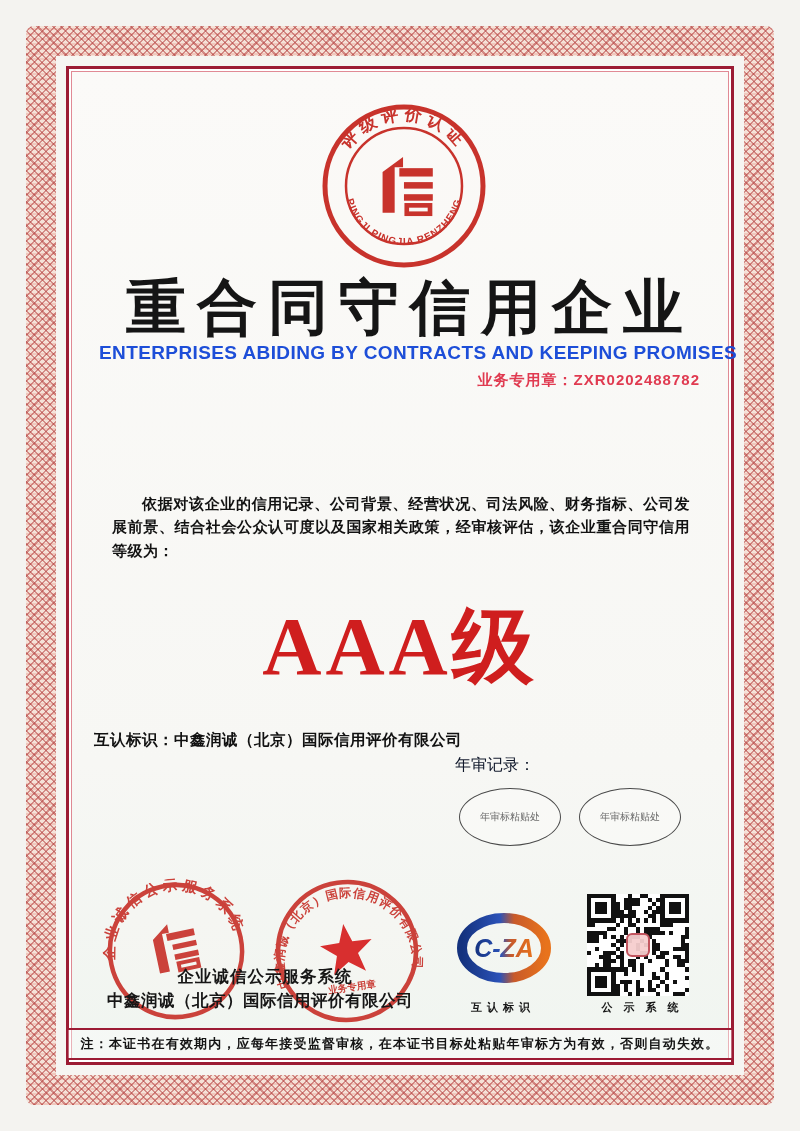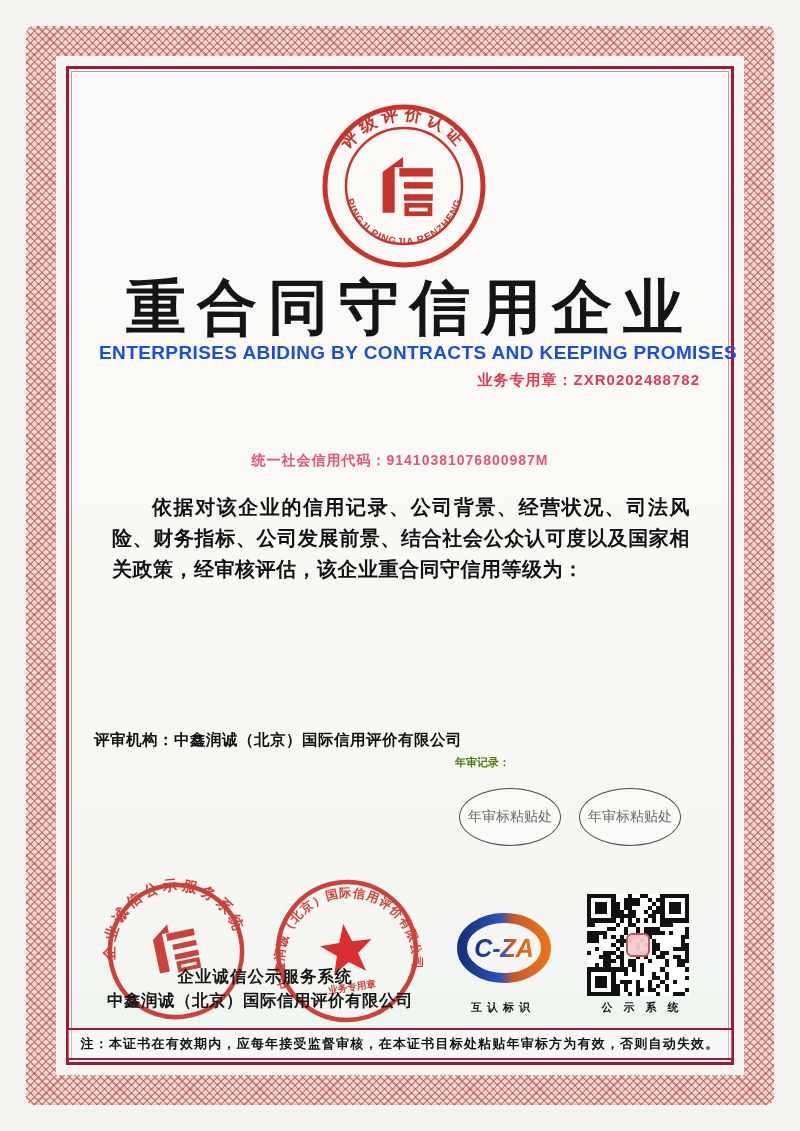--- a/index.html
+++ b/index.html
@@ -43,35 +43,35 @@
   .company{
     left:0; top:414px; width:800px; text-align:center;
     font-size:29px; font-weight:bold; letter-spacing:2px; color:#151515;
   }
   .uscc{
     left:0; top:452px; width:800px; text-align:center;
     font-size:14px; font-weight:bold; color:#e15570; letter-spacing:1px;
   }
   .body-par{
     left:112px; top:492px; width:578px;
-    font-size:20px; font-weight:bold; line-height:1.55; text-align:justify;
+    font-size:15px; font-weight:bold; line-height:1.55; text-align:justify;
     text-indent:2em; color:#121212; letter-spacing:.5px;
   }
   .grade{
     left:0; top:592px; width:800px; text-align:center;
     font-family:"Liberation Serif", serif; font-weight:bold;
     font-size:82px; color:#cf1e1e; letter-spacing:4px;
   }
   .details{ left:94px; top:730px; font-size:15.5px; font-weight:bold; color:#111; }
   .details .row{ margin-bottom:12px; letter-spacing:.5px; }
-  .annual-label{ left:455px; top:755px; font-size:11px; font-weight:bold; color:#4d7c0f; }
+  .annual-label{ left:455px; top:755px; font-size:16px; font-weight:normal; color:#0f172a; }
   .slot{
     width:100px; height:56px; border:1.6px solid #4a4a4a; border-radius:50%;
     display:flex; align-items:center; justify-content:center;
-    font-size:14px; color:#6b6b6b; background:rgba(255,255,255,.3);text-align:right;
+    font-size:10px; color:#6b6b6b; background:rgba(255,255,255,.3);text-align:right;
   }
   .slot1{ left:459px; top:788px; } .slot2{ left:579px; top:788px; }
   
   .seal-left{ left:104px; top:879px; width:144px; height:144px; transform:rotate(-12deg); opacity:.92; }
   .seal-right{ left:272px; top:876px; width:150px; height:150px; transform:rotate(-8deg); opacity:.92; }
   .cap1{ left:120px; top:966px; width:290px; text-align:center; font-size:16.5px; font-weight:bold; color:#161616; letter-spacing:1px; z-index:5;}
   .cap2{ left:85px; top:990px; width:350px; text-align:center; font-size:16.5px; font-weight:bold; color:#161616; letter-spacing:.5px; z-index:5;}
   .cza{ left:455px; top:912px; width:98px; height:72px; }
   .cza-label{ left:448px; top:1000px; width:110px; text-align:center; font-size:11px; font-weight:bold; letter-spacing:5px; color:#161616;}
   .qr{ left:587px; top:894px; width:102px; height:102px; background:#fff; }
@@ -115,28 +115,26 @@
       <rect x="32" y="52" width="25" height="9" fill="none" stroke="#c8332c" stroke-width="5"></rect>
     </g>
   </svg>
 
   <div class="abs title">重合同守信用企业</div>
   <div class="abs subtitle">ENTERPRISES ABIDING BY CONTRACTS AND KEEPING PROMISES</div>
   <div class="abs credit-line">
     <span>业务专用章：</span><span>ZXR0202488782</span>
   </div>
 
-  <div class="abs uscc">
-    <span>统一社会信用代码：</span><span>91410381076800987M</span>
-  </div>
 
   <div class="abs body-par">依据对该企业的信用记录、公司背景、经营状况、司法风险、财务指标、公司发展前景、结合社会公众认可度以及国家相关政策，经审核评估，该企业重合同守信用等级为：</div>
+  <div class="abs grade">AAA级</div>
 
   <div class="abs details">
-    <div class="row"><span>评审机构：</span><span>中鑫润诚（北京）国际信用评价有限公司</span></div>
+    <div class="row"><span>互认标识：</span><span>中鑫润诚（北京）国际信用评价有限公司</span></div>
   </div>
 
   <div class="abs annual-label">年审记录：</div>
   <div class="abs slot slot1">年审标粘贴处</div>
   <div class="abs slot slot2">年审标粘贴处</div>
 
   <svg class="abs seal-left" viewBox="0 0 144 144">
     <circle cx="72" cy="72" r="66" fill="rgba(255,246,242,.12)" stroke="#c8332c" stroke-width="4.5"></circle>
     <path id="ls-arc" d="M 13,92 A 62,62 0 1 1 131,92" fill="none"></path>
     <text class="seal-text" font-size="14.5" letter-spacing="4">

